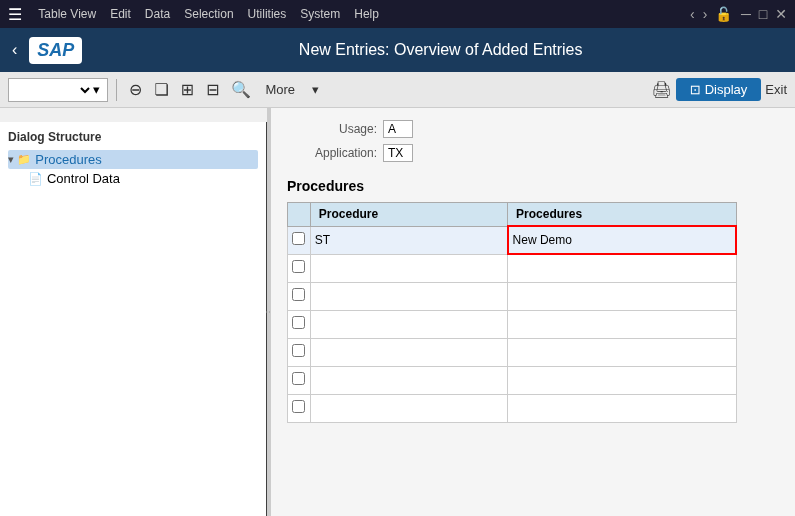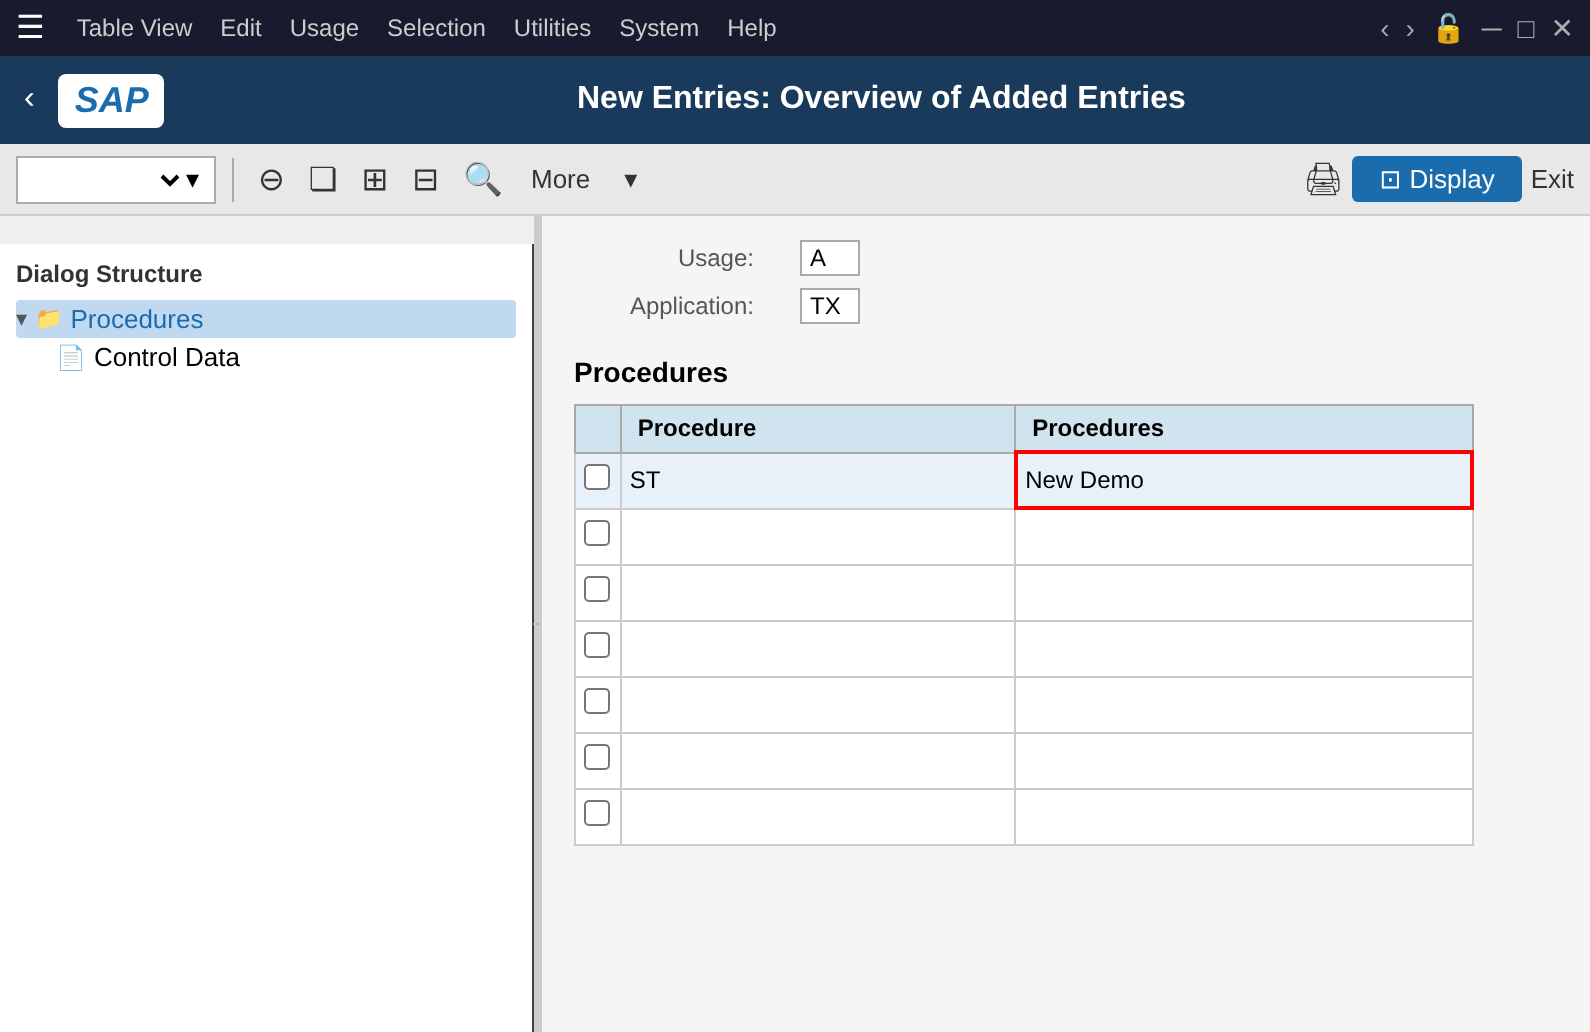--- a/index.html
+++ b/index.html
@@ -34,21 +34,21 @@
     .sap-logo {
       background: #fff;
       border-radius: 4px;
       padding: 3px 8px;
       margin-right: 16px;
       font-size: 18px;
       font-weight: bold;
       color: #1a6cad;
       font-style: italic;
     }
-    .title-bar .title { flex: 1; text-align: center; font-size: 16px; font-weight: bold; }
+    .title-bar .title { flex: 1; text-align: center; font-size: 16px; font-weight: normal; }
 
     
     .toolbar {
       background: #e8e8e8;
       border-bottom: 1px solid #ccc;
       display: flex;
       align-items: center;
       height: 36px;
       padding: 0 8px;
       gap: 4px;
@@ -162,21 +162,20 @@
     .content-area {
       flex: 1;
       background: #f5f5f5;
       padding: 12px 16px;
       overflow: auto;
     }
     .form-row {
       display: flex;
       align-items: center;
       margin-bottom: 6px;
-      gap: 17px;
     }
     .form-label {
       color: #555;
       font-size: 12px;
       text-align: right;
       width: 90px;
       margin-right: 6px;
     }
     .form-value {
       border: 1px solid #aaa;
@@ -242,21 +241,21 @@
     .resize-dots { color: #999; font-size: 8px; writing-mode: vertical-rl; }
   </style>
 </head>
 <body>
 
 <div class="menu-bar">
   <span class="hamburger">☰</span>
   <div class="menu-items">
     <span class="menu-item">Table View</span>
     <span class="menu-item">Edit</span>
-    <span class="menu-item">Usage</span>
+    <span class="menu-item">Data</span>
     <span class="menu-item">Selection</span>
     <span class="menu-item">Utilities</span>
     <span class="menu-item">System</span>
     <span class="menu-item">Help</span>
   </div>
   <div class="nav-arrows">
     <span class="nav-arrow">‹</span>
     <span class="nav-arrow">›</span>
     <span class="nav-arrow">🔓</span>
     <span class="nav-arrow">─</span>

